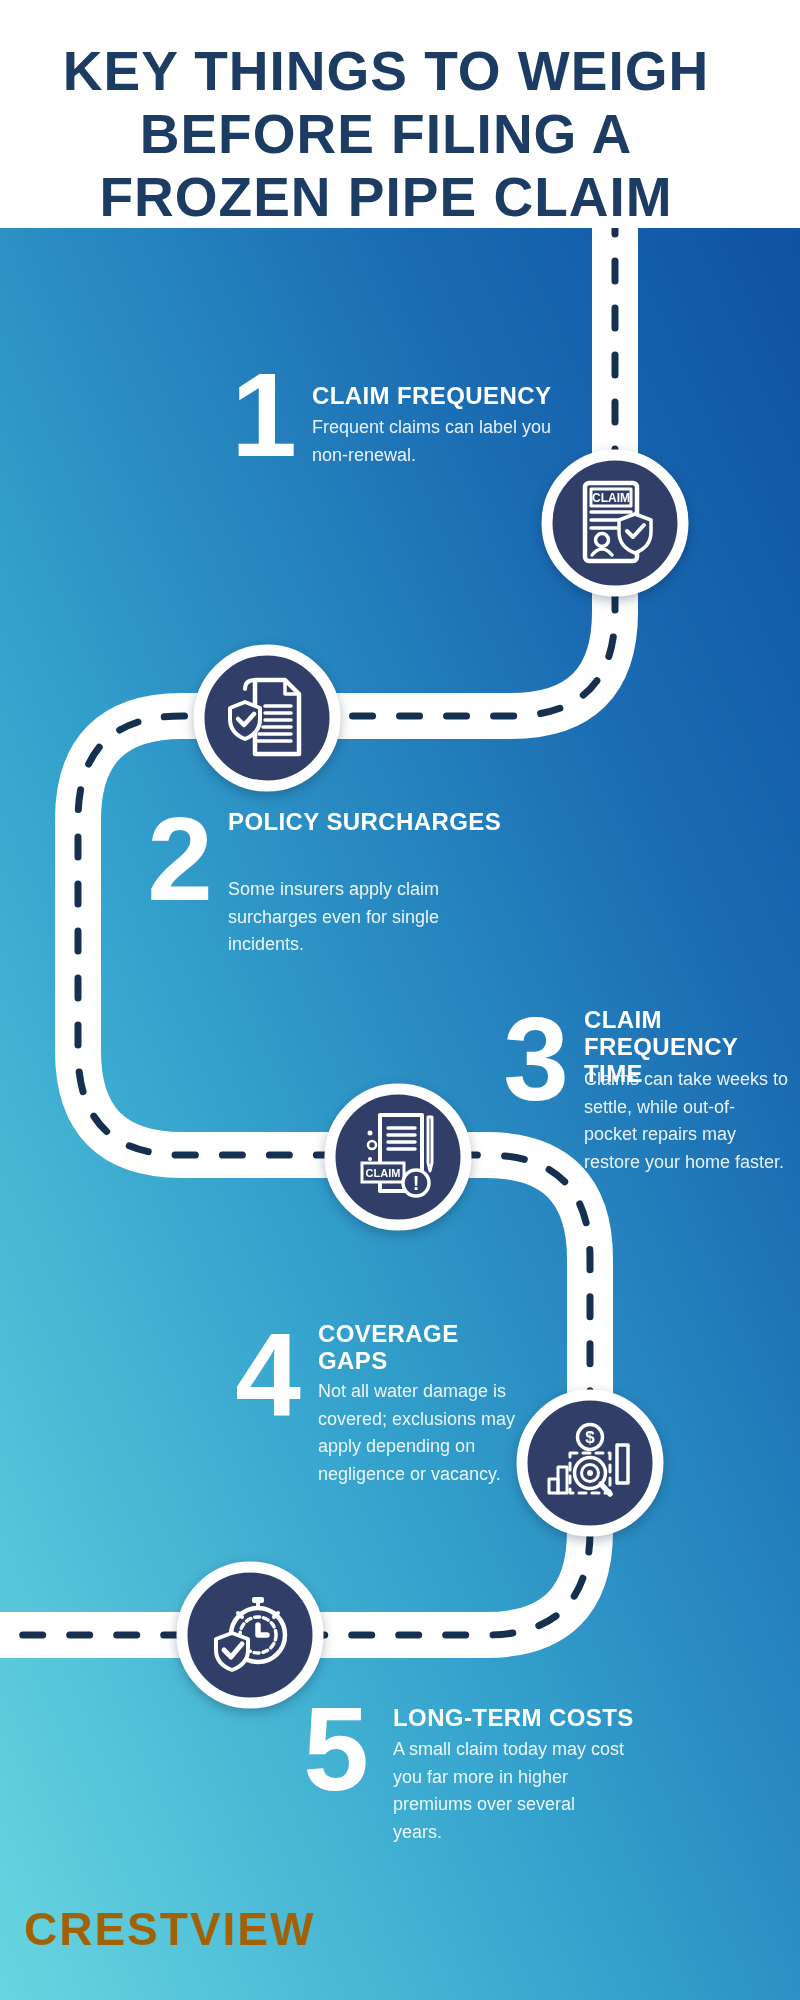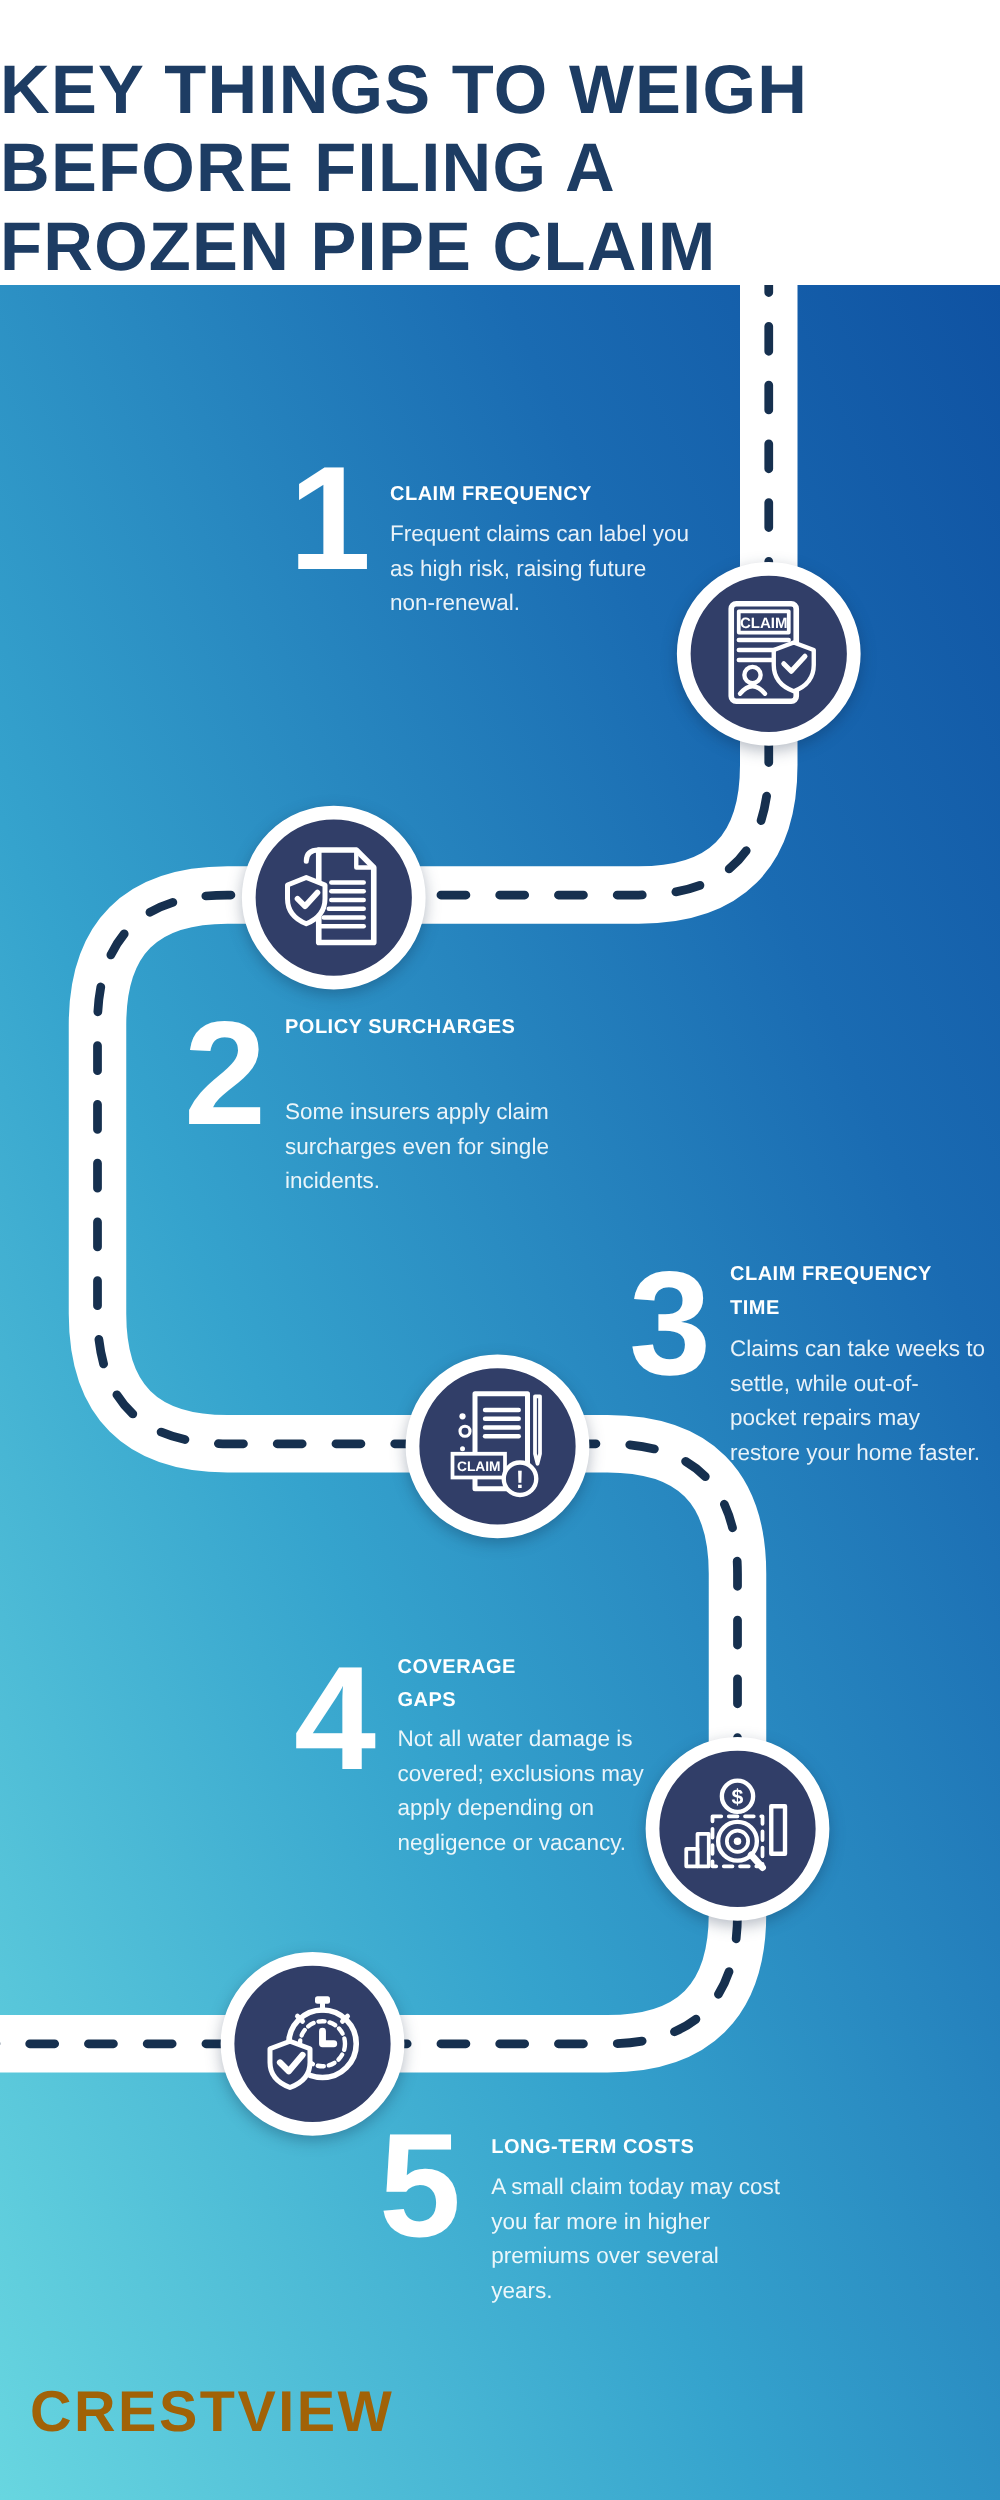--- a/index.html
+++ b/index.html
@@ -1,39 +1,39 @@
 <!DOCTYPE html>
 <html><head>
 <meta charset="utf-8">
 <style>
   html,body{margin:0;padding:0;background:#ffffff;}
   #canvas{
     position:relative;width:800px;height:2000px;overflow:hidden;
     font-family:"Liberation Sans","DejaVu Sans",sans-serif;background:#ffffff;
   }
   
-  .header{position:absolute;top:40px;left:0;width:772px;text-align:left;}
+  .header{position:absolute;top:40px;left:0;width:772px;text-align:center;}
   .header .t-line{
     display:block;font-size:55px;line-height:63px;font-weight:700;
     letter-spacing:1px;color:#1d3c63;
   }
   
   .panel{
     position:absolute;top:228px;left:0;width:800px;height:1772px;
     background:linear-gradient(to top right,#68d6e0 0%,#35a3cd 38%,#1a6bb2 75%,#0f52a2 100%);
   }
   .panel svg{position:absolute;top:0;left:0;}
   .icon-node{filter:drop-shadow(0 4px 6px rgba(10,30,60,.30));}
   
   .num{
     position:absolute;color:#ffffff;font-size:118px;font-weight:700;
     line-height:1;text-align:center;width:72px;
   }
   .step-title{
-    position:absolute;color:#ffffff;font-weight:700;font-size:16px;
+    position:absolute;color:#ffffff;font-weight:700;font-size:24px;
     line-height:27px;letter-spacing:.4px;
   }
   .step-title span{display:block;}
   .step-body{
     position:absolute;color:rgba(255,255,255,.90);font-size:18px;line-height:27.5px;
   }
   .step-body span{display:block;}
   .n1{left:228px;top:356px;}   .h1{left:312px;top:382px;}  .b1{left:312px;top:414px;}
   .n2{left:144px;top:800px;}   .h2{left:228px;top:808px;}  .b2{left:228px;top:876px;}
   .n3{left:500px;top:1000px;}  .h3{left:584px;top:1006px;} .b3{left:584px;top:1066px;}
@@ -150,21 +150,20 @@
       </g>
     </svg>
   </div>
 
   <div class="num n1">1</div>
   <div class="step-title h1">
     <span>CLAIM FREQUENCY</span>
   </div>
   <div class="step-body b1">
     <span>Frequent claims can label you</span>
-    <span>as high risk, raising future</span>
     <span>non-renewal.</span>
   </div>
 
   <div class="num n2">2</div>
   <div class="step-title h2">
     <span>POLICY SURCHARGES</span>
   </div>
   <div class="step-body b2">
     <span>Some insurers apply claim</span>
     <span>surcharges even for single</span>

